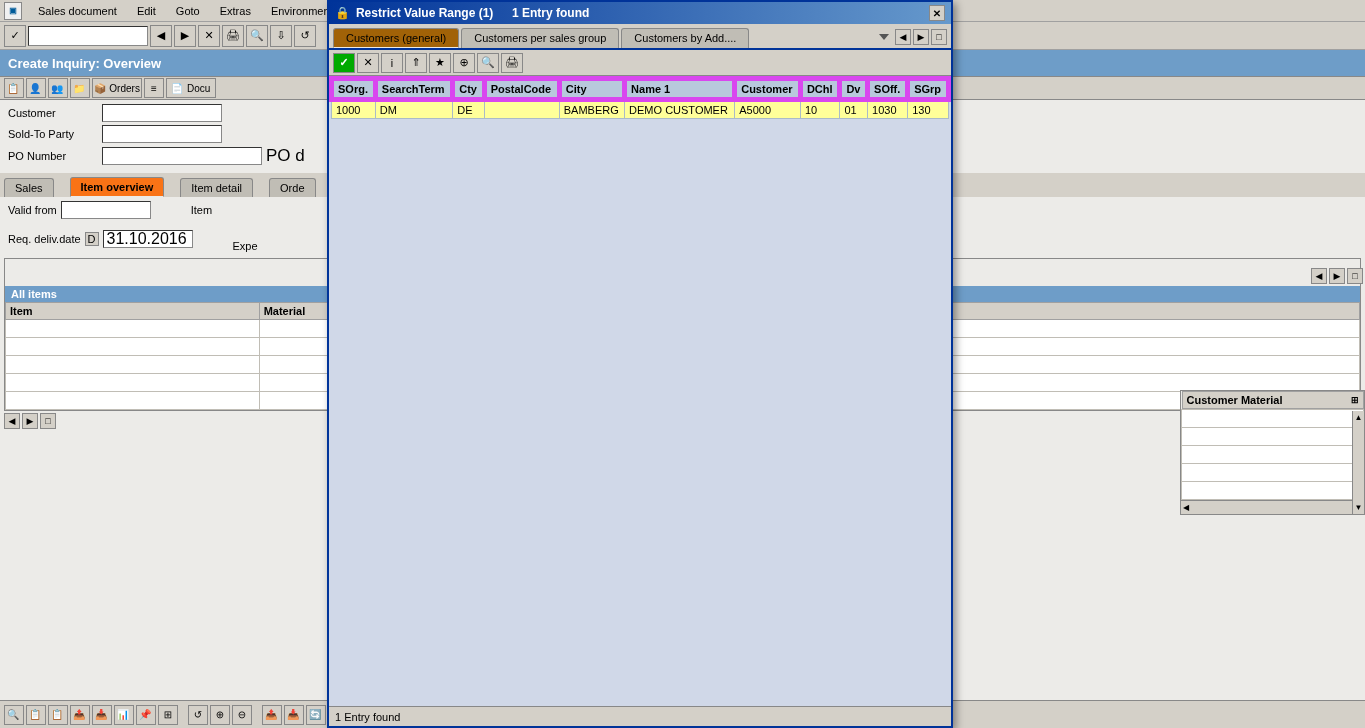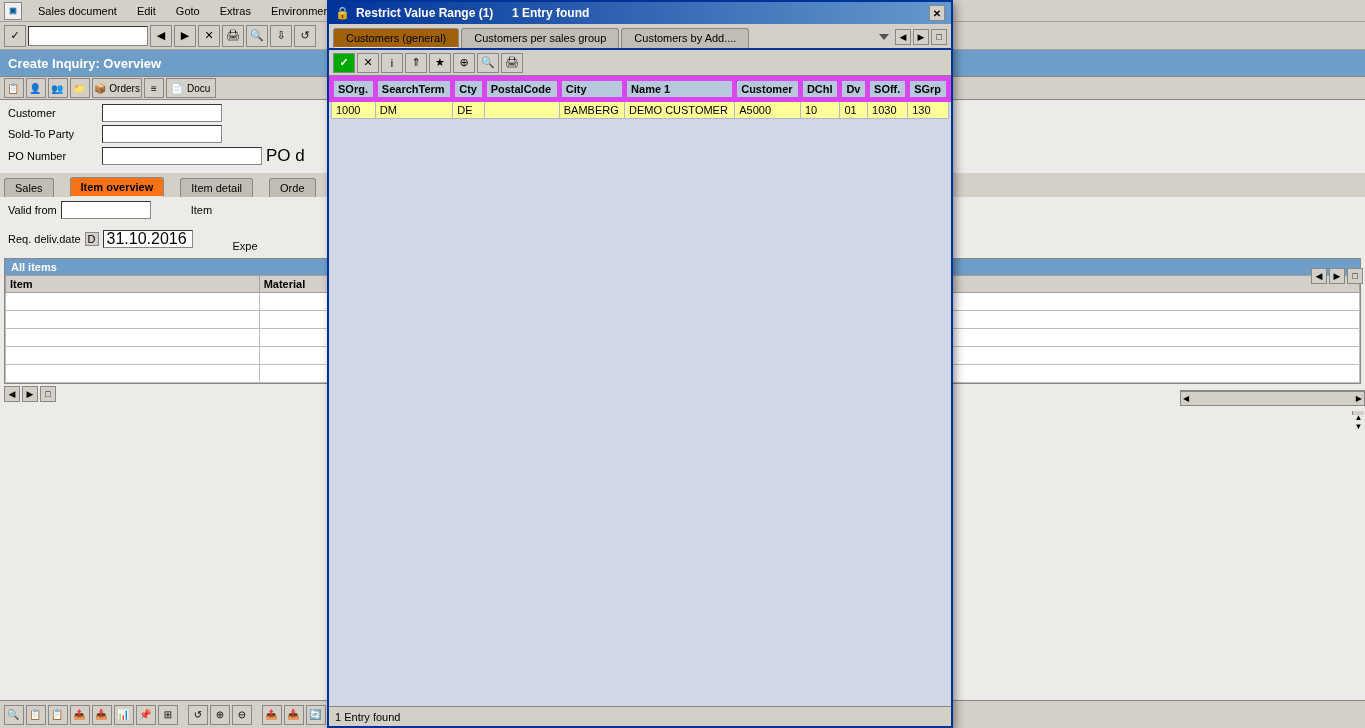--- a/index.html
+++ b/index.html
@@ -171,20 +171,21 @@
       font-weight: bold;
       border-bottom: 1px solid #ecebe8;
     }
 
     .items-header {
       background: #6e9dc8;
       color: white;
       padding: 2px 6px;
       font-weight: bold;
       font-size: 11px;
+      margin-top: 27px;
     }
 
     .items-table {
       width: 100%;
       border-collapse: collapse;
       font-size: 11px;
     }
 
     .items-table th {
       background: #d4d0c8;
@@ -526,20 +527,47 @@
     </table>
   </div>
 
   <div style="padding:2px 4px; display:flex; gap:2px;">
     <div class="scroll-nav-btn">◀</div>
     <div class="scroll-nav-btn">▶</div>
     <div class="scroll-nav-btn">□</div>
   </div>
 
   <div style="position:absolute; top:390px; right:0; width:185px; background:#ecebe8; border:1px solid #888;">
+    <table class="items-table" style="width:100%;">
+      <thead>
+        <tr>
+          <th style="display:flex; align-items:center; justify-content:space-between;">
+            <span>Customer Material</span>
+            <span style="font-size:9px;">⊞</span>
+          </th>
+        </tr>
+      </thead>
+      <tbody>
+        <tr>
+            <td></td>
+          </tr>
+        <tr>
+            <td></td>
+          </tr>
+        <tr>
+            <td></td>
+          </tr>
+        <tr>
+            <td></td>
+          </tr>
+        <tr>
+            <td></td>
+          </tr>
+      </tbody>
+    </table>
 
     <div style="position:absolute; right:0; top:20px; width:12px; bottom:0; background:#d4d0c8; border-left:1px solid #888; display:flex; flex-direction:column; align-items:center; justify-content:space-between; padding:2px 0;">
       <div style="font-size:8px; cursor:pointer;">▲</div>
       <div style="font-size:8px; cursor:pointer;">▼</div>
     </div>
 
     <div style="height:14px; background:#d4d0c8; border-top:1px solid #888; display:flex; align-items:center; justify-content:space-between; padding:0 2px;">
       <div style="font-size:8px; cursor:pointer;">◀</div>
       <div style="font-size:8px; cursor:pointer;">▶</div>
     </div>

